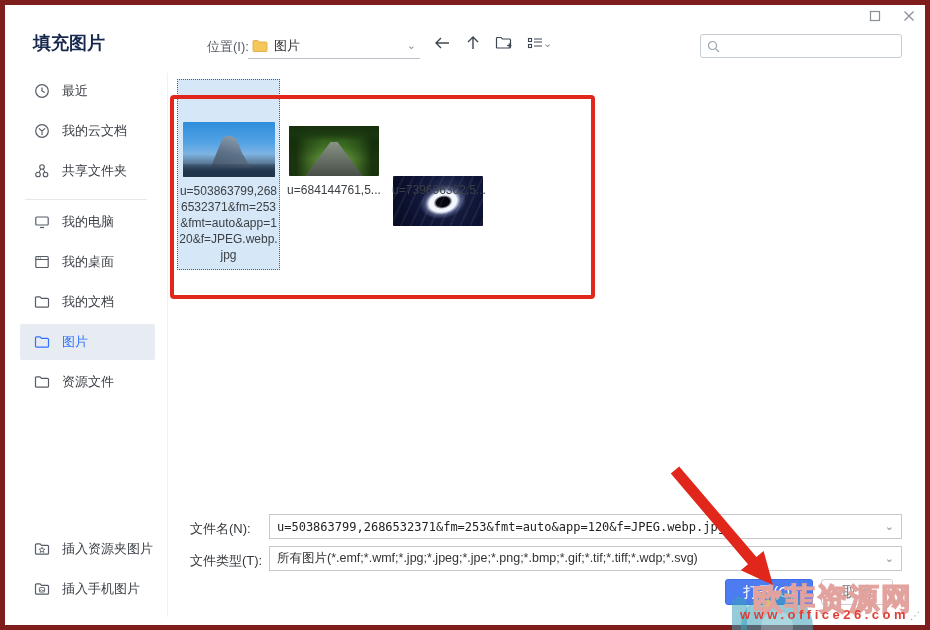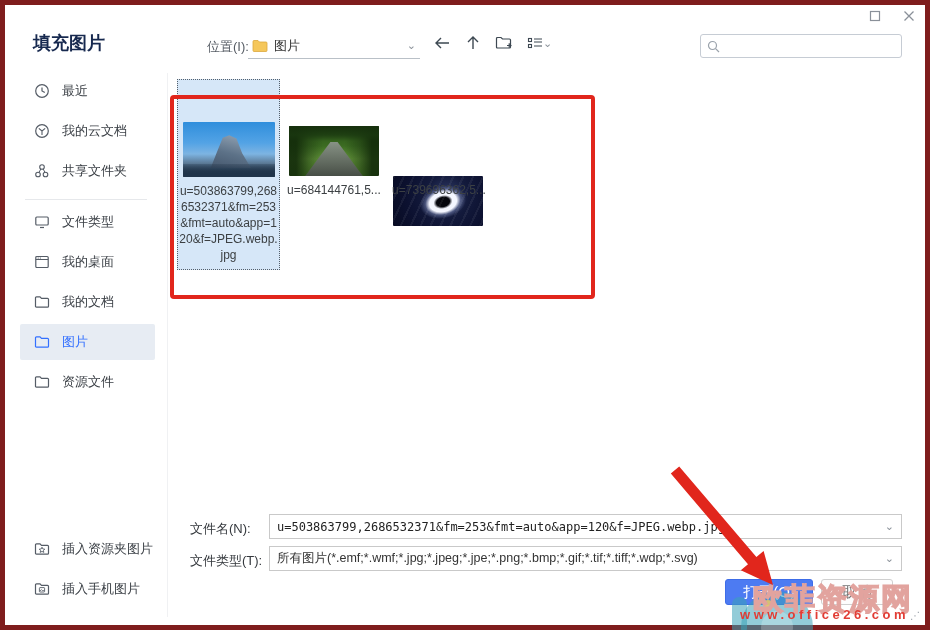--- a/index.html
+++ b/index.html
@@ -186,21 +186,21 @@
         <path d="M6.8 6 L5 9.5 M9.2 6 L11 9.5" stroke="#555c66" stroke-width="1"></path>
       </svg>
       <span class="lbl">共享文件夹</span>
     </div>
     <div class="side-divider"></div>
     <div class="side-item" style="top:133px;">
       <svg width="16" height="16" viewBox="0 0 16 16">
         <rect x="1.8" y="3" width="12.4" height="8" rx="1" fill="none" stroke="#555c66" stroke-width="1.2"></rect>
         <path d="M6 13.5 L10 13.5" stroke="#555c66" stroke-width="1.2"></path>
       </svg>
-      <span class="lbl">文件类型</span>
+      <span class="lbl">我的电脑</span>
     </div>
     <div class="side-item" style="top:173px;">
       <svg width="16" height="16" viewBox="0 0 16 16">
         <rect x="1.8" y="2.5" width="12.4" height="11" rx="1" fill="none" stroke="#555c66" stroke-width="1.2"></rect>
         <path d="M1.8 5.5 L14.2 5.5" stroke="#555c66" stroke-width="1"></path>
         <rect x="3.6" y="3.6" width="1.2" height="0.9" fill="#555c66"></rect>
         <rect x="5.8" y="3.6" width="1.2" height="0.9" fill="#555c66"></rect>
       </svg>
       <span class="lbl">我的桌面</span>
     </div>

